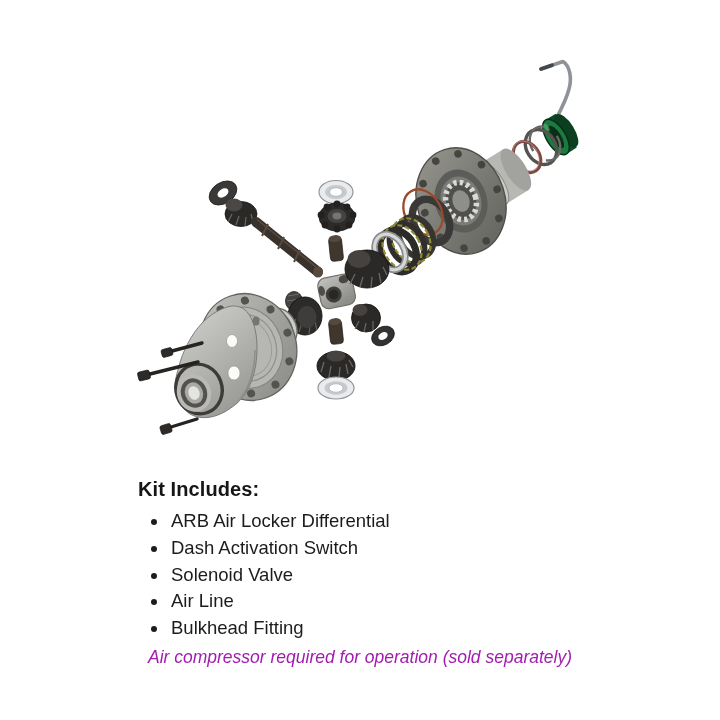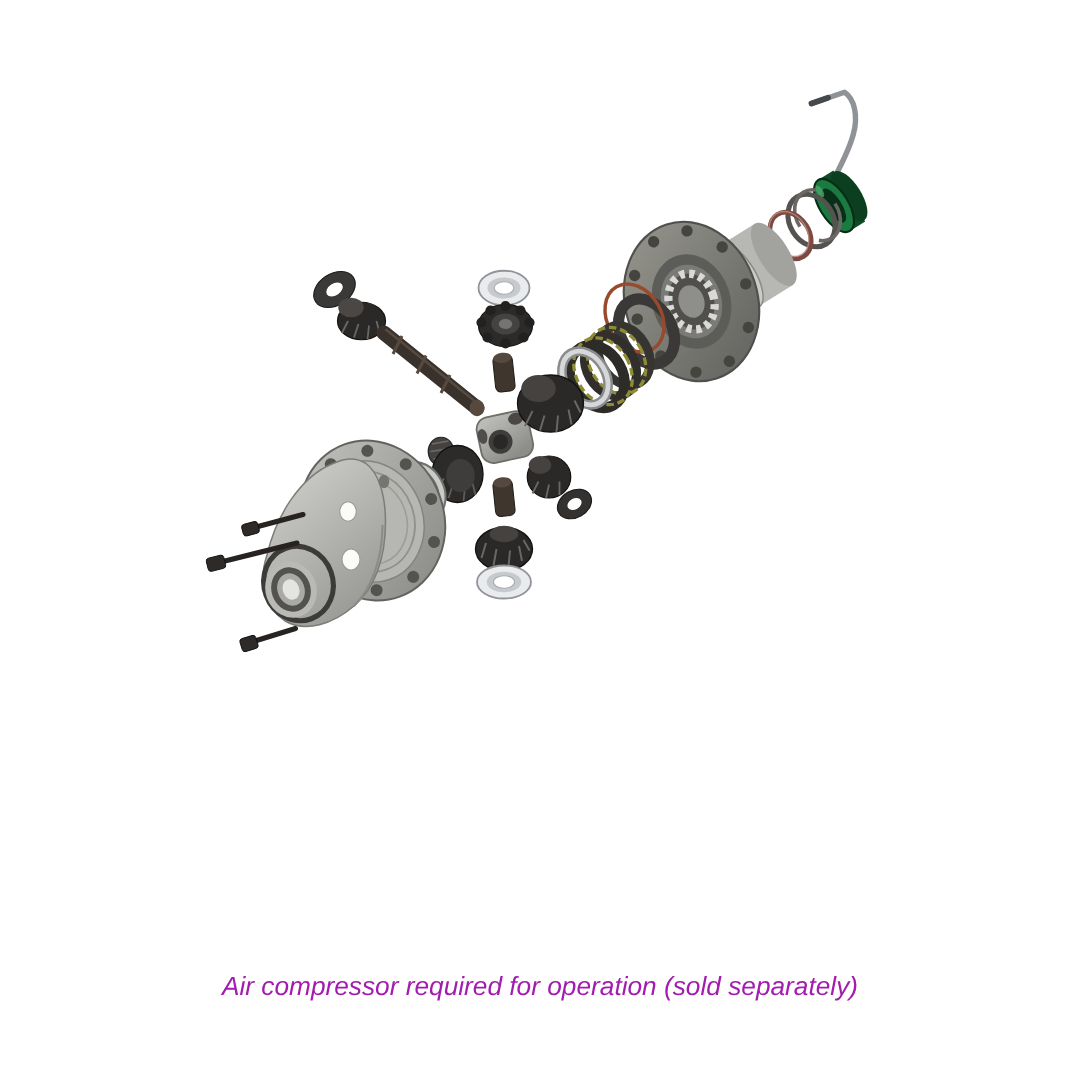--- a/index.html
+++ b/index.html
@@ -251,16 +251,26 @@
         <line x1="150" y1="374" x2="198" y2="362" stroke="#262321" stroke-width="3.4" stroke-linecap="round"></line>
         <rect x="138" y="371" width="12" height="9" rx="2" transform="rotate(-14 144 375.5)" fill="#2e2a27" stroke="#111" stroke-width="0.6"></rect>
       </g>
       <g>
         <line x1="171" y1="427" x2="197" y2="419" stroke="#262321" stroke-width="3.4" stroke-linecap="round"></line>
         <rect x="160.5" y="424.5" width="11" height="9" rx="2" transform="rotate(-17 166 429)" fill="#2e2a27" stroke="#111" stroke-width="0.6"></rect>
       </g>
     </g>
   </svg>
 
+  <div class="kit">
+    <h2>Kit Includes:</h2>
+    <ul>
+      <li>ARB Air Locker Differential</li>
+      <li>Dash Activation Switch</li>
+      <li>Solenoid Valve</li>
+      <li>Air Line</li>
+      <li>Bulkhead Fitting</li>
+    </ul>
+  </div>
 
   <div class="note">Air compressor required for operation (sold separately)</div>
 
 </div>
 
 </body></html>

